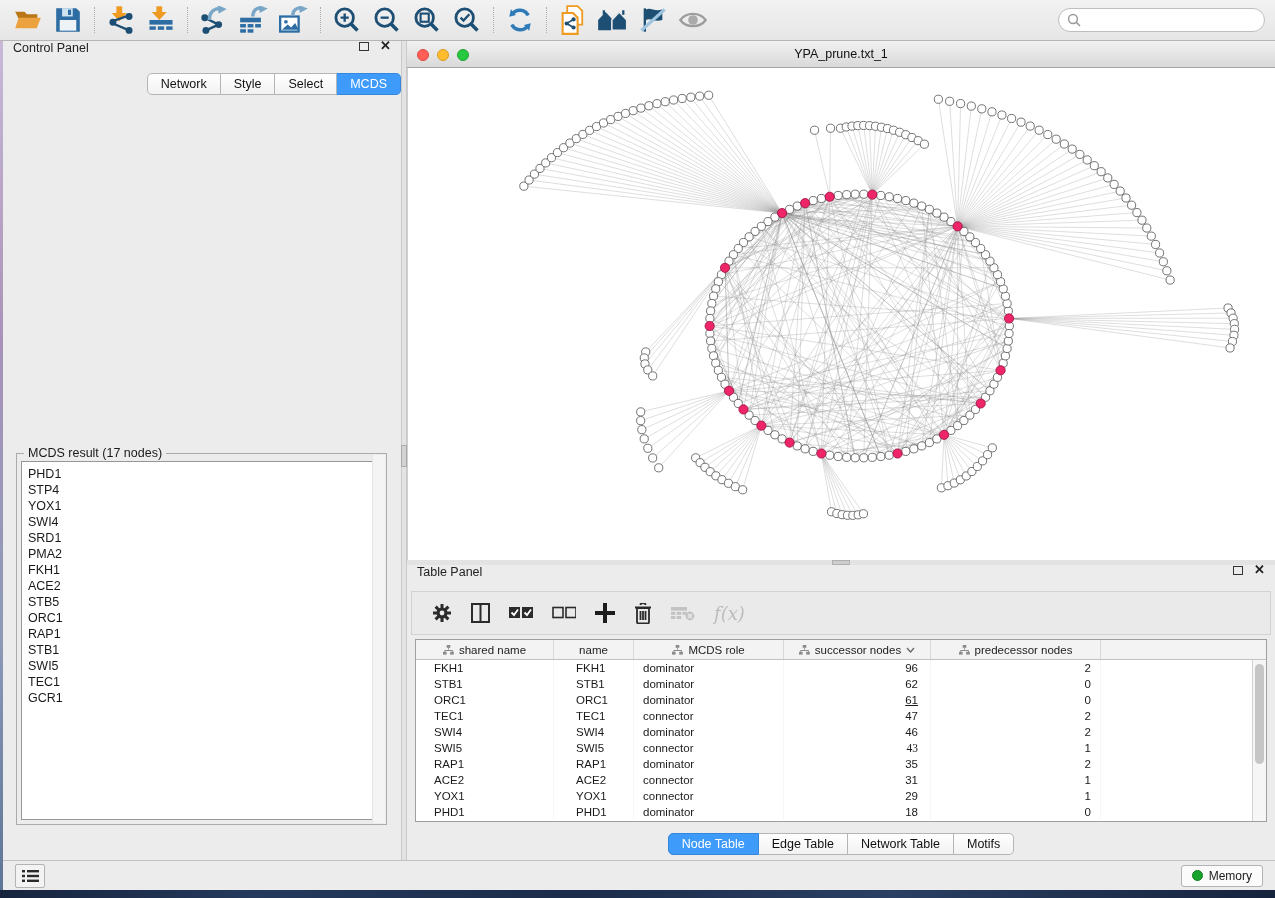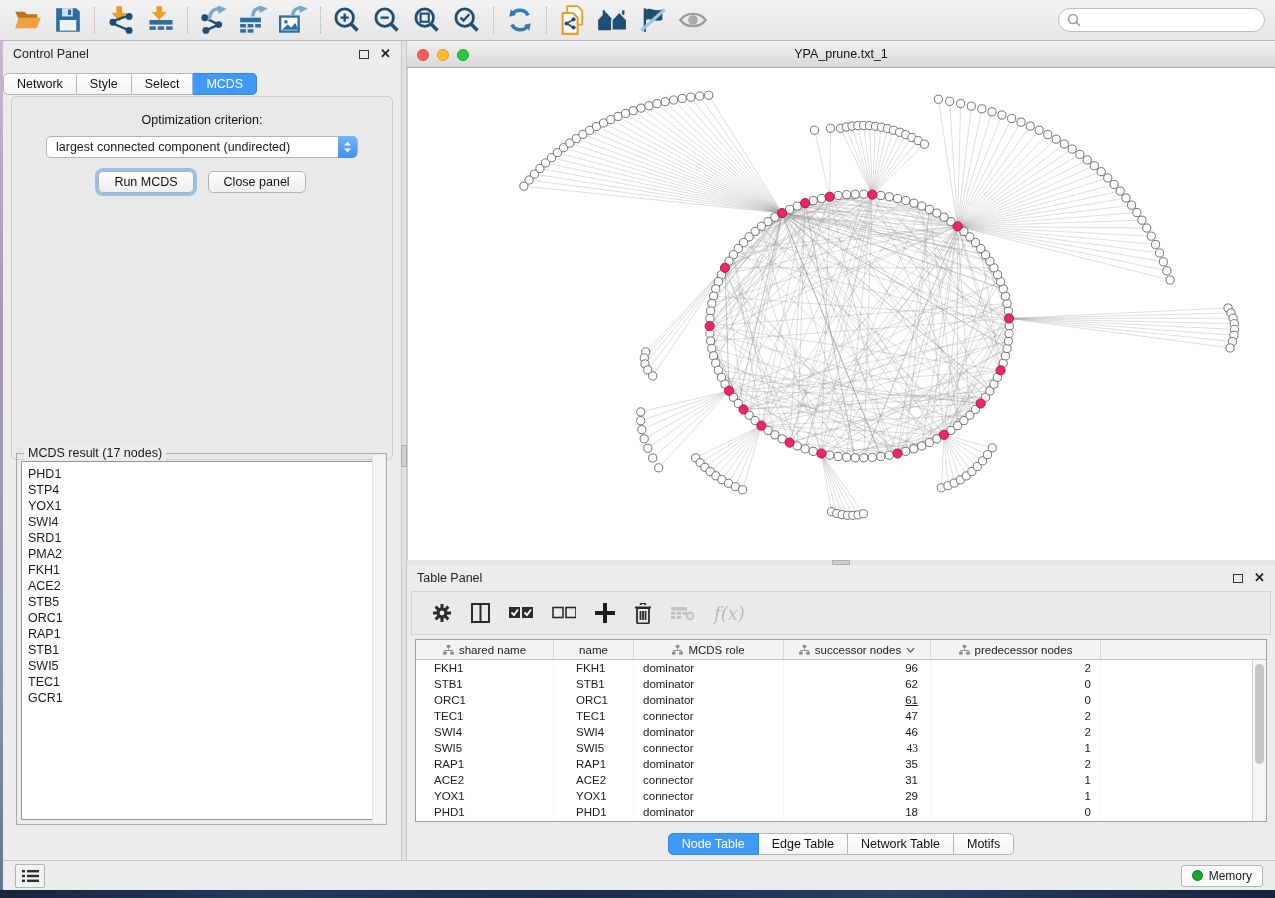--- a/index.html
+++ b/index.html
@@ -18,27 +18,27 @@
   #toolbar { position:absolute; left:0; top:0; width:100%; height:41px;
     background:linear-gradient(#f2f2f2,#e6e6e6); border-bottom:1px solid #b5b5b5;
     display:flex; align-items:center; padding-left:8px; }
   .tbtn { width:40px; height:34px; display:flex; align-items:center; justify-content:center; border-radius:4px; }
   .tsep { width:0; height:26px; border-left:1px dotted #adadad; margin:0 6px; }
   #search-box { margin-left:auto; margin-right:10px; width:207px; height:24px; background:#fff;
     border:1px solid #bdbdbd; border-radius:12px; display:flex; align-items:center; padding:0 8px; }
   #search-box input { border:none; outline:none; flex:1; font:12px "Liberation Sans",sans-serif; background:transparent; }
 
   
-  .panel-header { height:26px; display:flex; align-items:center; padding:0 10px; font-size:12.5px; color:#222; }
+  .panel-header { height:26px; display:flex; align-items:flex-start; padding:0 10px; font-size:12.5px; color:#222; }
   .win-btns { margin-left:auto; display:flex; align-items:center; gap:11px; }
   .float-box { width:10px; height:9px; border:1.5px solid #333; display:inline-block; }
   .close-x { font-size:13px; font-weight:bold; color:#222; line-height:10px; }
 
   #control-panel { position:absolute; left:3px; top:41px; width:398px; height:819px; background:#ececec; }
-  #cp-tabs { position:absolute; top:32px; left:0; right:0; display:flex; justify-content:flex-start; }
+  #cp-tabs { position:absolute; top:32px; left:0; right:0; display:flex; justify-content:flex-end; }
   .seg { display:flex; }
   .seg-btn { padding:3px 13px; font-size:12.5px; background:linear-gradient(#ffffff,#f2f2f2);
     border:1px solid #b5b5b5; border-left:none; color:#111; white-space:nowrap; }
   .seg-btn:first-child { border-left:1px solid #b5b5b5; border-radius:5px 0 0 5px; }
   .seg-btn:last-child { border-radius:0 5px 5px 0; }
   .seg-btn.sel { background:#3f9bfa; border-color:#3587dd; color:#fff; }
 
   #cp-inset { position:absolute; top:55px; left:8px; right:8px; height:364px;
     background:#e9e9e9; border:1px solid #cdcdcd; border-radius:5px; }
   #opt-label { margin-top:16px; text-align:center; font-size:12.5px; color:#111; }
@@ -269,35 +269,20 @@
     </span>
   </div>
   <div id="cp-tabs">
       <div class="seg" id="cp-seg">
         <div class="seg-btn">Network</div>
         <div class="seg-btn">Style</div>
         <div class="seg-btn">Select</div>
         <div class="seg-btn sel">MCDS</div>
       </div>
     </div>
-  <div id="cp-inset">
-    <div id="opt-label">Optimization criterion:</div>
-    <div id="criterion-dd">
-      <span>largest connected component (undirected)</span>
-      <span id="dd-cap">
-        <svg width="11" height="12" viewBox="0 0 11 12">
-            <path d="M2 4.5 L5.5 0.8 L9 4.5 z M2 7.5 L5.5 11.2 L9 7.5 z" fill="#fff"></path>
-          </svg>
-      </span>
-    </div>
-    <div id="btn-row">
-      <button class="btn focused">Run MCDS</button>
-      <button class="btn">Close panel</button>
-    </div>
-  </div>
   <div id="result-group">
     <span id="group-title">MCDS result (17 nodes)</span>
     <div id="result-list">
         <div>PHD1</div>
         <div>STP4</div>
         <div>YOX1</div>
         <div>SWI4</div>
         <div>SRD1</div>
         <div>PMA2</div>
         <div>FKH1</div>

